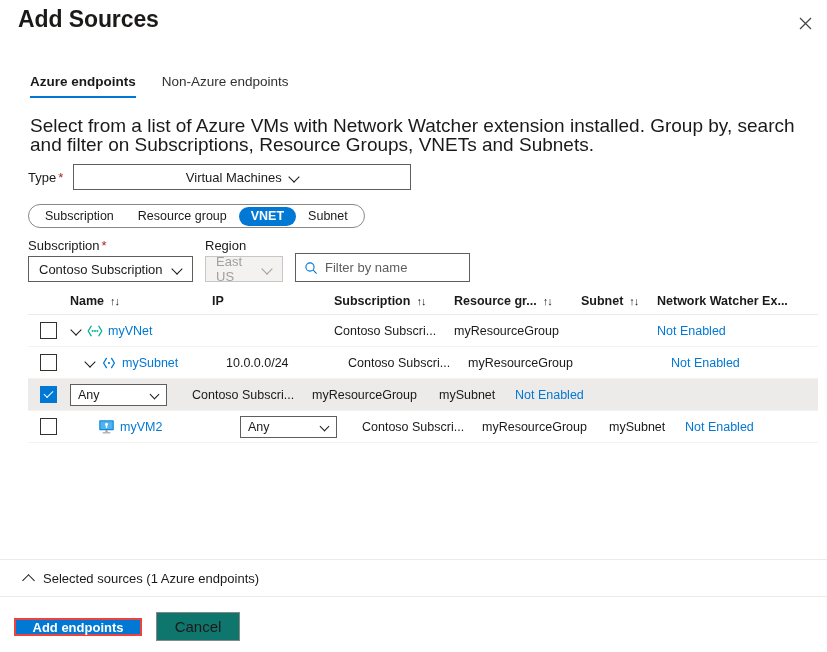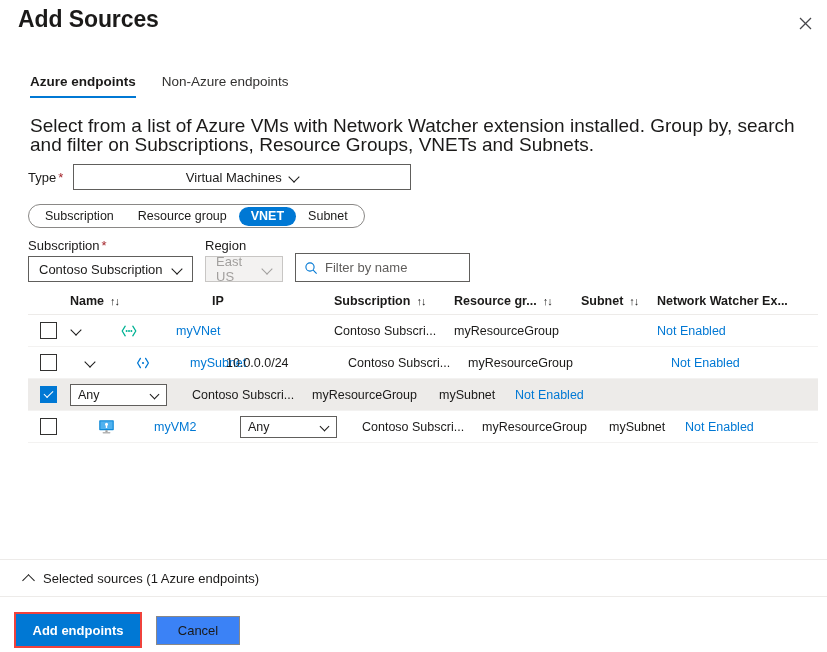--- a/index.html
+++ b/index.html
@@ -278,21 +278,21 @@
     border-color: #0078d4;
   }
   .cb.checked:after {
     content: "";
     width: 8px; height: 4px;
     border-left: 1.7px solid #fff;
     border-bottom: 1.7px solid #fff;
     transform: rotate(-45deg) translate(1px,-1px);
   }
 
-  .namecell { display: flex; align-items: center; gap: 34px; }
+  .namecell { display: flex; align-items: center; }
   .expand-chev {
     width: 13px; height: 13px;
     position: relative;
     cursor: pointer;
     flex: none;
     margin-right: 4px;
   }
   .expand-chev:before {
     content: "";
     position: absolute;
@@ -378,36 +378,36 @@
   }
   .primary-wrap {
     border: 2px solid #f0423c;
     padding: 0;
     display: inline-flex;
   }
   .btn-primary {
     background: #0078d4;
     color: #ffffff;
     border: none;
-    height: 32px;
+    height: 14px;
     min-width: 124px;
     font-family: "Liberation Sans", sans-serif;
     font-size: 13px;
     font-weight: bold;
     cursor: pointer;
     padding: 0 12px;
   }
   .btn-secondary {
-    background: #3b82f6;
+    background: #0f766e;
     color: #1b1a19;
     border: 1px solid #8a8886;
     height: 29px;
     min-width: 84px;
     font-family: "Liberation Sans", sans-serif;
-    font-size: 13px;
+    font-size: 15px;
     cursor: pointer;
     padding: 0 12px;
   }
 </style>
 </head>
 <body>
 
 <div class="panel-title">Add Sources</div>
 
 <button class="close-btn">

